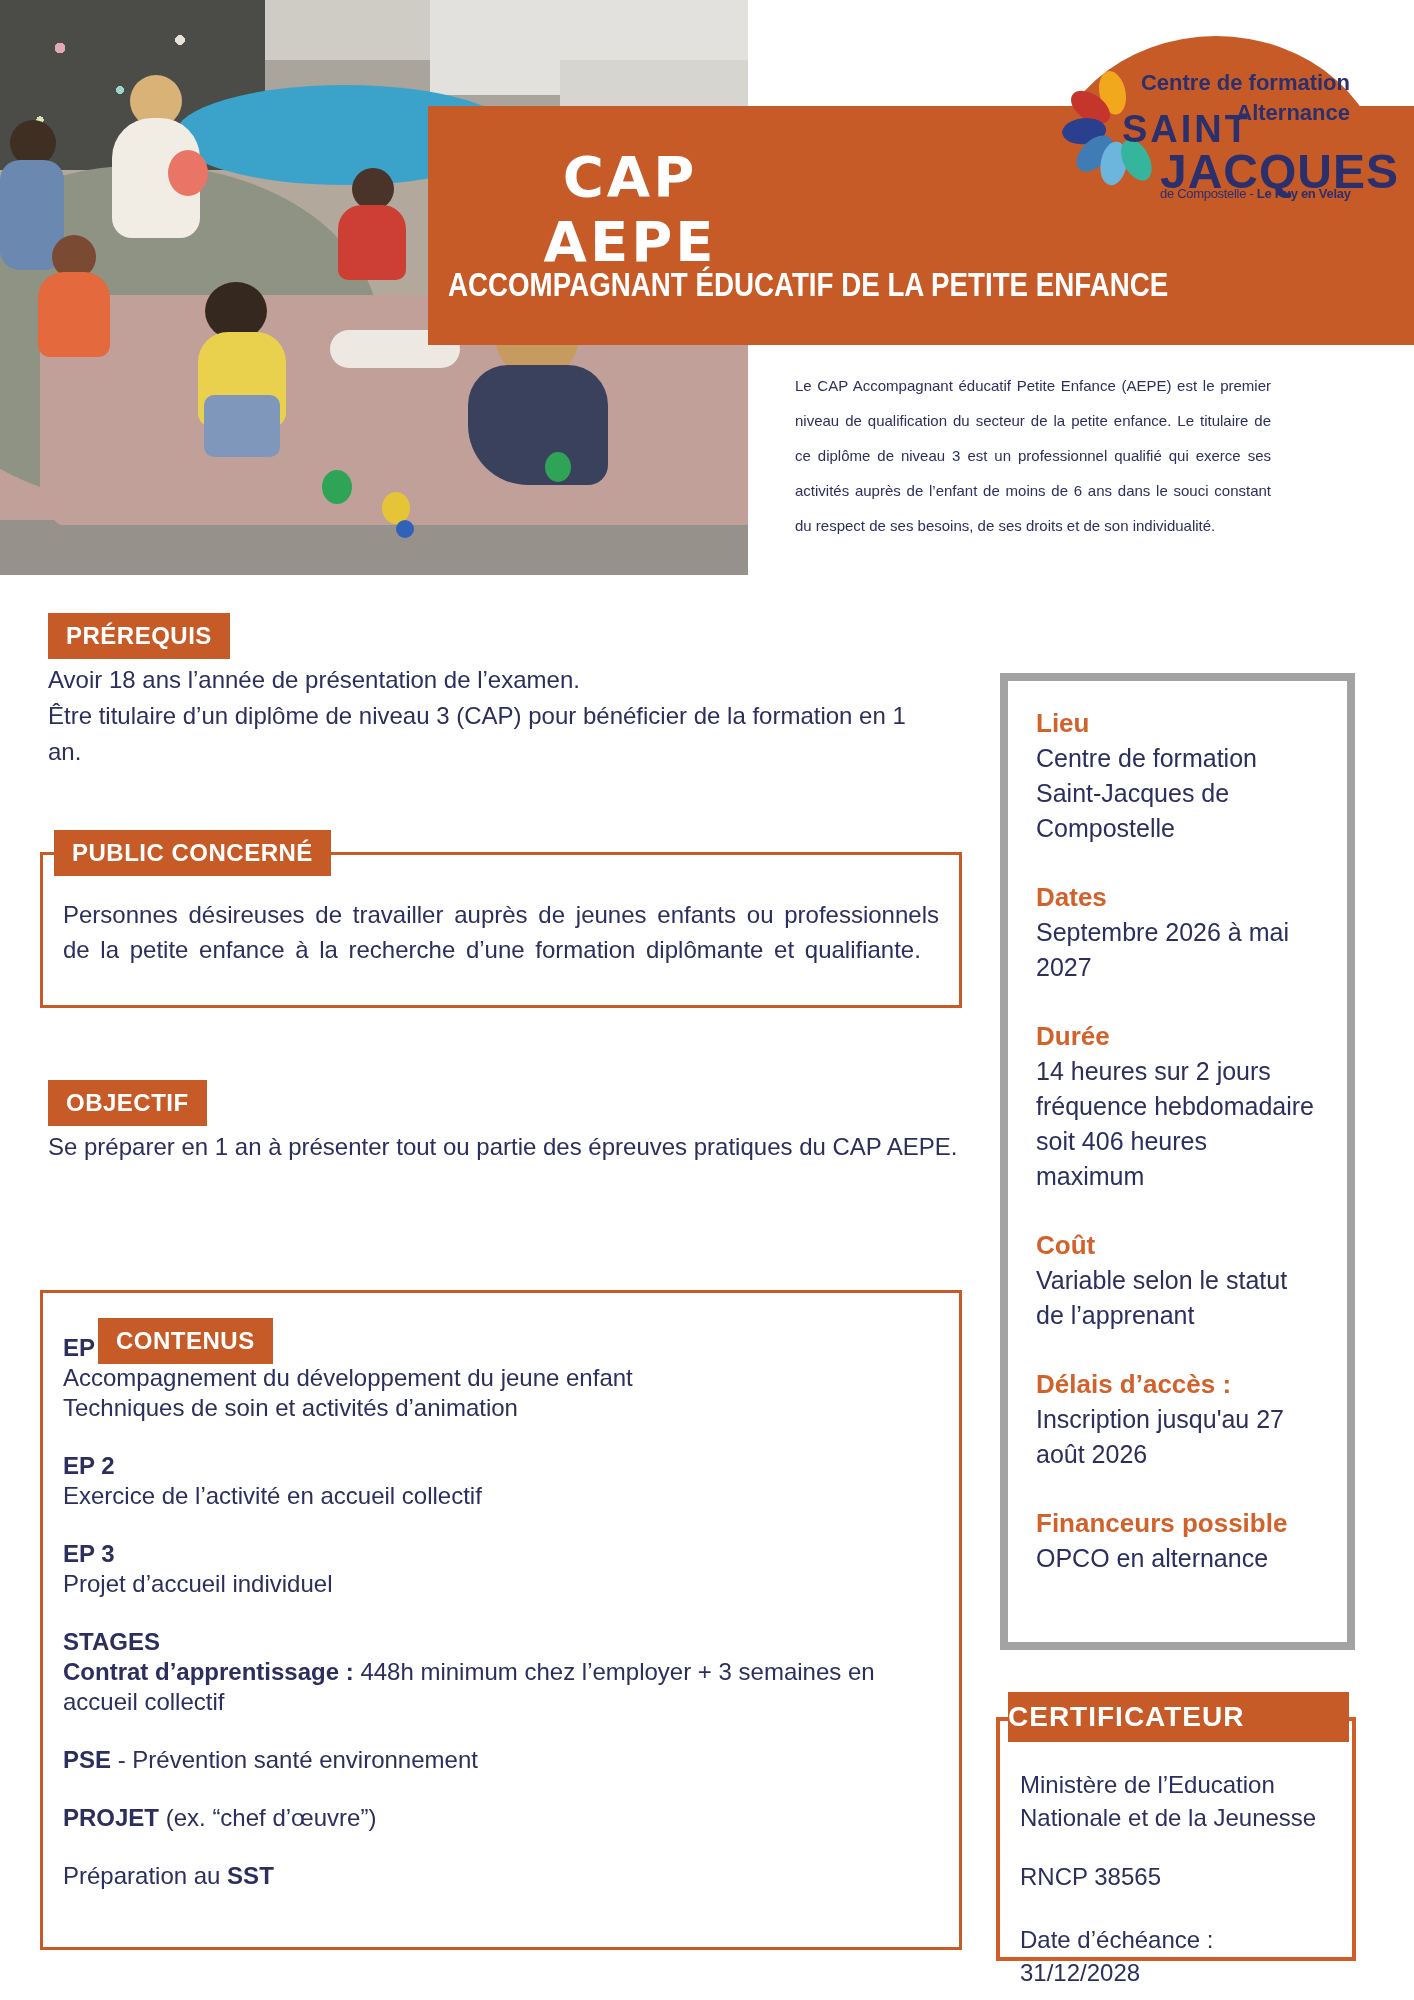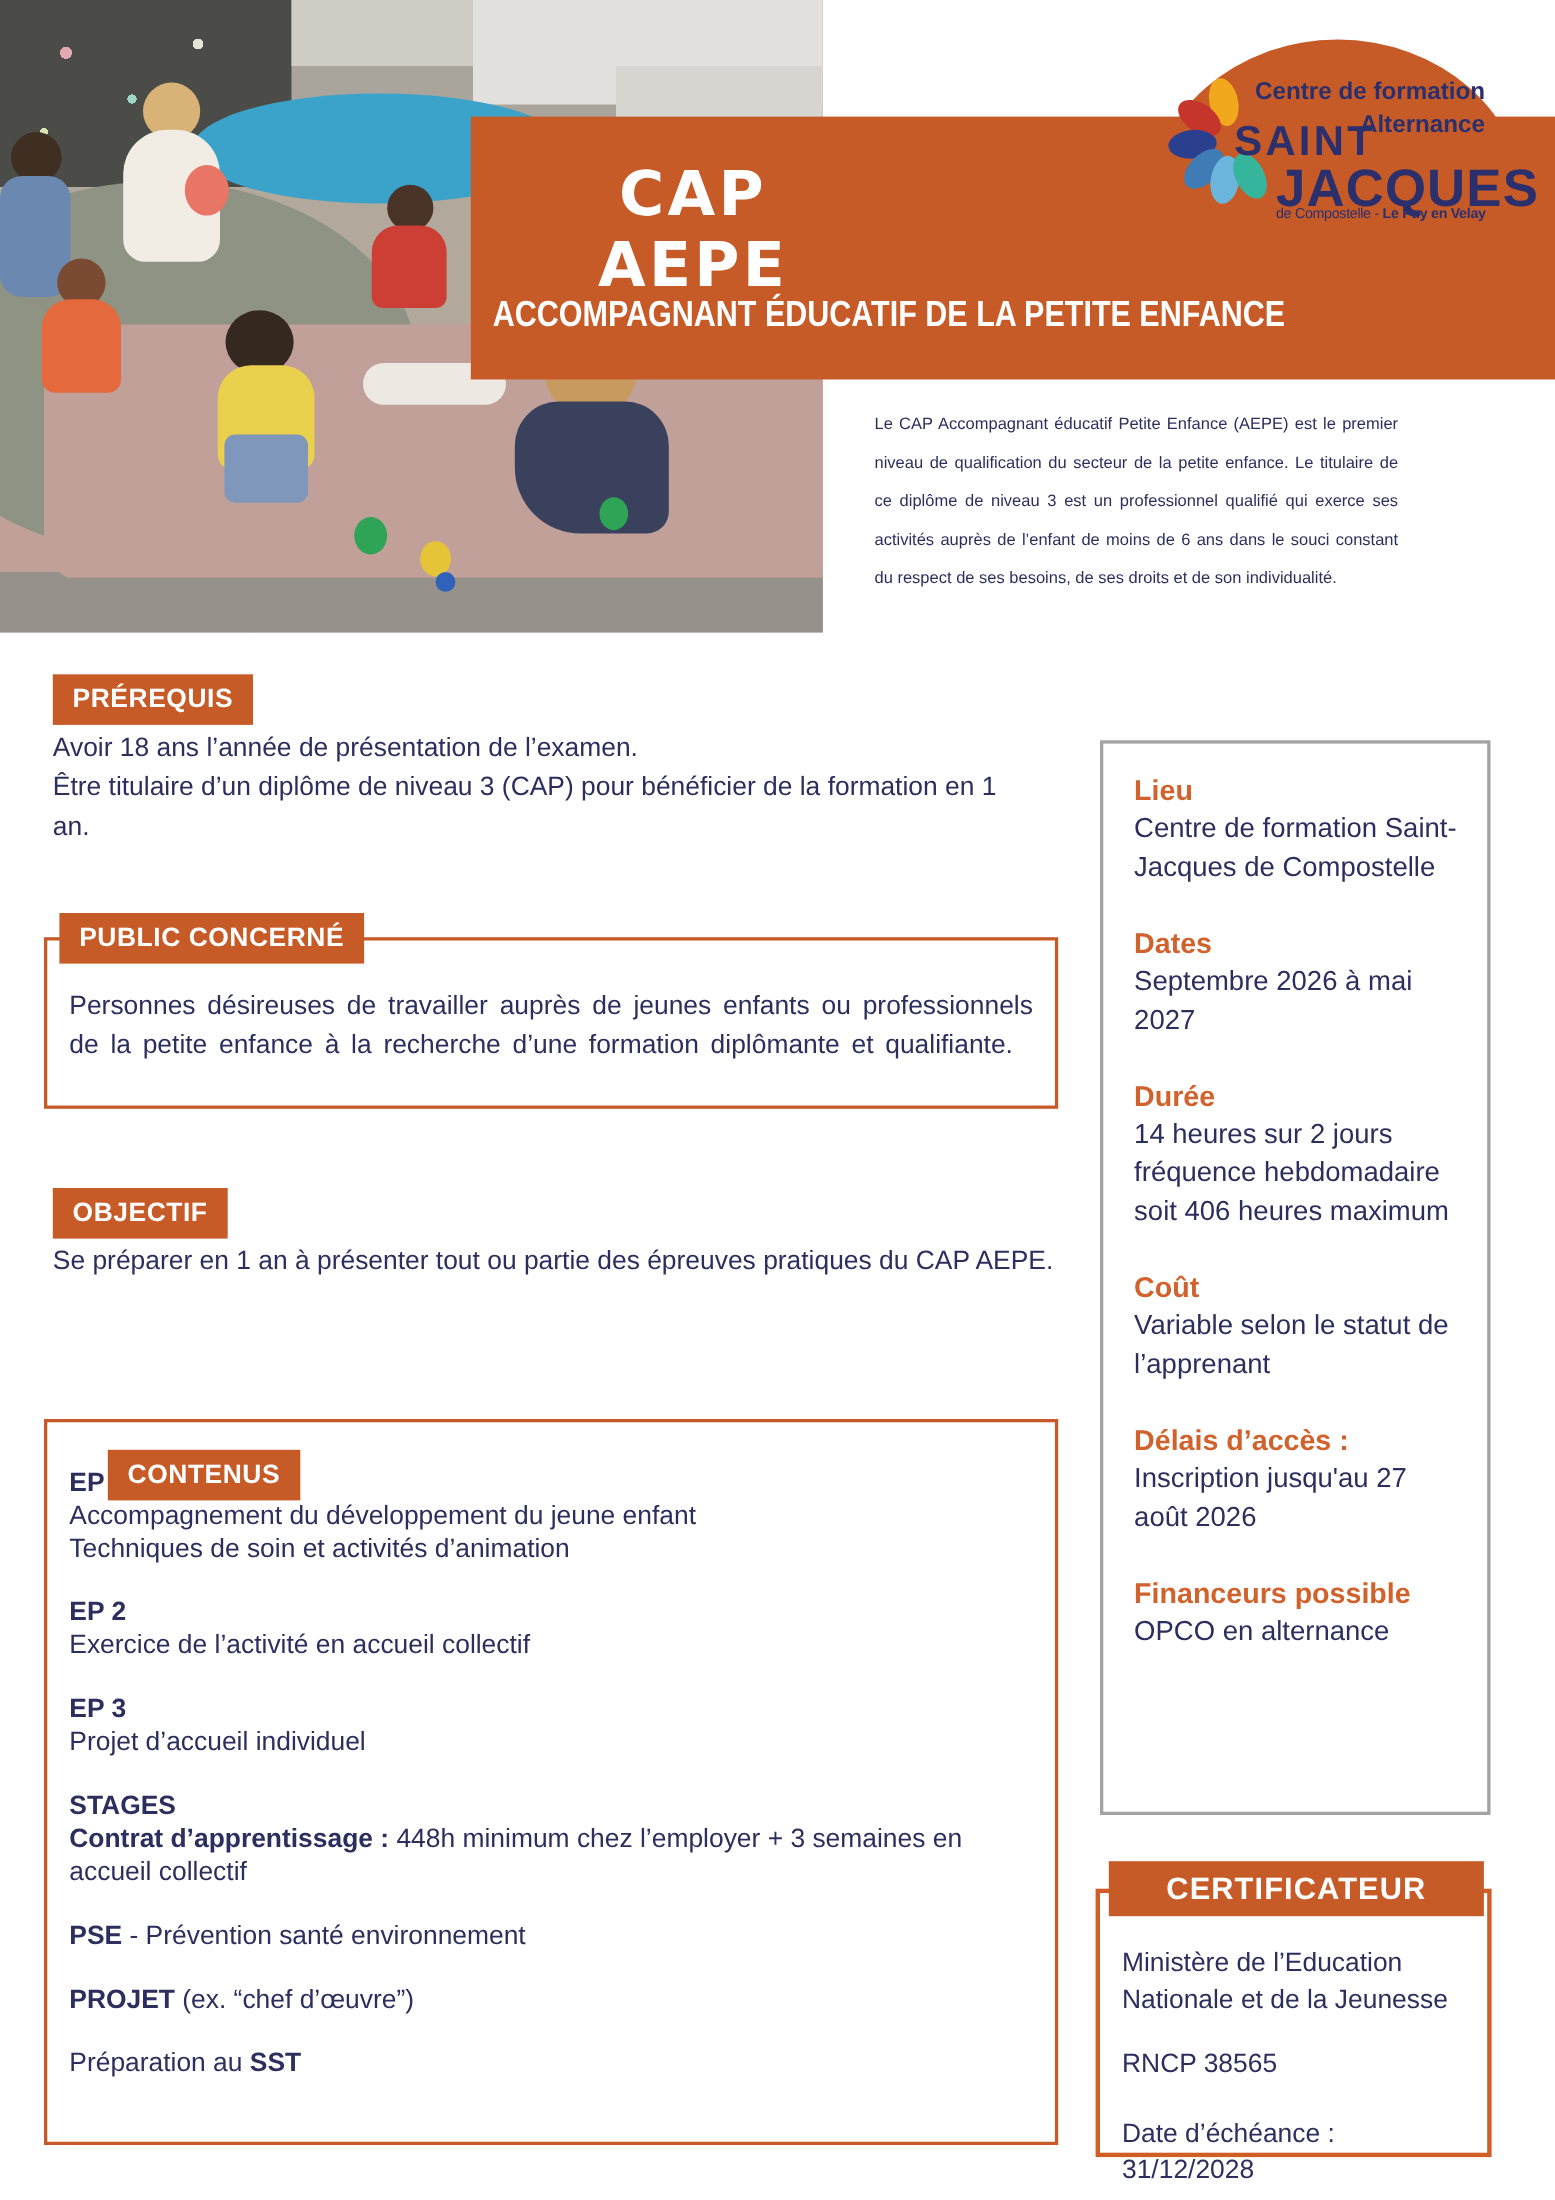--- a/index.html
+++ b/index.html
@@ -72,29 +72,29 @@
   .public-box{left:40px;top:852px;width:916px;height:150px;}
   .public-text{margin:42px 20px 0 20px;line-height:35px;word-spacing:4px;}
   .objectif-text{left:48px;top:1128px;width:912px;line-height:38px;}
   .contenus-box{left:40px;top:1290px;width:916px;height:654px;}
   .contenus-body{margin:40px 20px 0 20px;font-size:24px;line-height:30px;color:#2c2e5d;}
   .cb-group{margin-top:28px;}
   .cb-group:first-child{margin-top:0;}
   .cb-title{font-weight:700;}
   .cb-bold{font-weight:700;}
   
-  .sidebar{left:1000px;top:673px;width:355px;height:977px;border:3px solid #a3a3a3;box-sizing:border-box;
+  .sidebar{left:1000px;top:673px;width:355px;height:977px;border:8px solid #a3a3a3;box-sizing:border-box;
     padding:24px 26px 0 28px;z-index:2;}
   .sb-group{margin-bottom:33px;}
   .sb-label{font-size:26px;font-weight:700;color:#d2622c;line-height:36px;}
   .sb-value{font-size:25px;line-height:35px;color:#2c2e5d;}
   
   .cert-box{left:996px;top:1717px;width:360px;height:244px;border:4px solid #d05c26;box-sizing:border-box;z-index:2;}
   .cert-bar{left:1008px;top:1692px;width:341px;height:50px;background:#c75b28;color:#fff;z-index:3;
-    font-size:28px;font-weight:700;text-align:center;line-height:50px;letter-spacing:1px;}
+    font-size:28px;font-weight:700;line-height:50px;letter-spacing:1px;}
   .cert-body{left:1020px;top:1768px;width:320px;font-size:24px;line-height:33px;color:#2c2e5d;}
   .cert-ministry{margin-bottom:26px;}
   .cert-rncp{margin-bottom:30px;}
 </style>
 </head>
 <body>
 
 <div class="abs photo">
   <div class="ph-board"></div>
   <div class="ph-desk2"></div>

